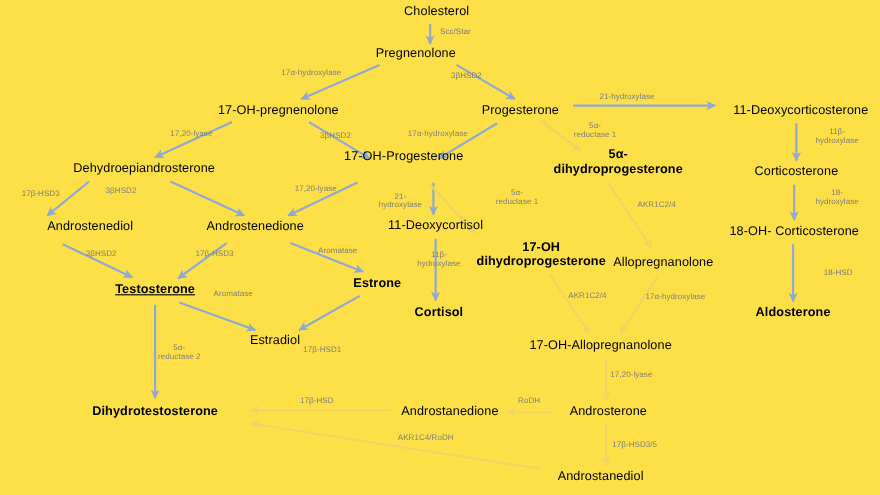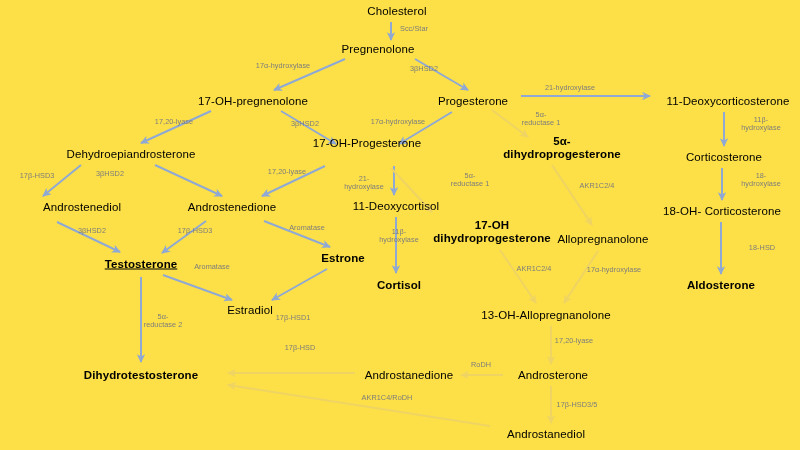--- a/index.html
+++ b/index.html
@@ -111,21 +111,21 @@
       <div class="node" style="left: 232px; top: 207px;">Androstenedione</div>
       <div class="node" style="left: 396px; top: 206px;">11-Deoxycortisol</div>
       <div class="node" style="left: 722px; top: 211px;">18-OH- Corticosterone</div>
       <div class="node bold wrap" style="left: 492px; top: 232px; width: 140px;">17-OH<br>dihydroprogesterone</div>
       <div class="node" style="left: 603px; top: 239px;">Allopregnanolone</div>
       <div class="node bold" style="left: 343px; top: 258px;">Estrone</div>
       <div class="node bold" style="left: 141px; top: 264px; text-decoration: underline;">Testosterone</div>
       <div class="node bold" style="left: 399px; top: 285px;">Cortisol</div>
       <div class="node bold" style="left: 721px; top: 285px;">Aldosterone</div>
       <div class="node" style="left: 250px; top: 310px;">Estradiol</div>
-      <div class="node" style="left: 546px; top: 315px;">13-OH-Allopregnanolone</div>
+      <div class="node" style="left: 546px; top: 315px;">17-OH-Allopregnanolone</div>
       <div class="node bold" style="left: 141px; top: 375px;">Dihydrotestosterone</div>
       <div class="node" style="left: 409px; top: 375px;">Androstanedione</div>
       <div class="node" style="left: 553px; top: 375px;">Androsterone</div>
       <div class="node" style="left: 546px; top: 434px;">Androstanediol</div>
     </div>
   <div id="labels-group">
       <div class="elabel" style="left: 414px; top: 29px;">Scc/Star</div>
       <div class="elabel" style="left: 283px; top: 66px;">17α-hydroxylase</div>
       <div class="elabel" style="left: 424px; top: 69px;">3βHSD2</div>
       <div class="elabel" style="left: 174px; top: 122px;">17,20-lyase</div>
@@ -146,17 +146,17 @@
       <div class="elabel" style="left: 307px; top: 228px;">Aromatase</div>
       <div class="elabel wrap" style="left: 399px; top: 236px; width: 48px;">11β-<br>hydroxylase</div>
       <div class="elabel" style="left: 762px; top: 248px;">18-HSD</div>
       <div class="elabel" style="left: 212px; top: 267px;">Aromatase</div>
       <div class="elabel" style="left: 293px; top: 276px; margin-top: 42px;">17β-HSD1</div>
       <div class="elabel" style="left: 534px; top: 269px;">AKR1C2/4</div>
       <div class="elabel" style="left: 614px; top: 270px;">17α-hydroxylase</div>
       <div class="elabel wrap" style="left: 163px; top: 321px; width: 54px;">5α-<br>reductase 2</div>
       <div class="elabel" style="left: 574px; top: 341px;">17,20-lyase</div>
       <div class="elabel" style="left: 481px; top: 365px; text-align: center;">RoDH</div>
-      <div class="elabel" style="left: 288px; top: 348px; margin-left: 12px;">17β-HSD</div>
+      <div class="elabel" style="left: 288px; top: 365px;">17β-HSD</div>
       <div class="elabel" style="left: 577px; top: 405px; text-align: center;">17β-HSD3/5</div>
       <div class="elabel" style="left: 387px; top: 398px;">AKR1C4/RoDH</div>
     </div>
 </div>
 
 </body></html>

